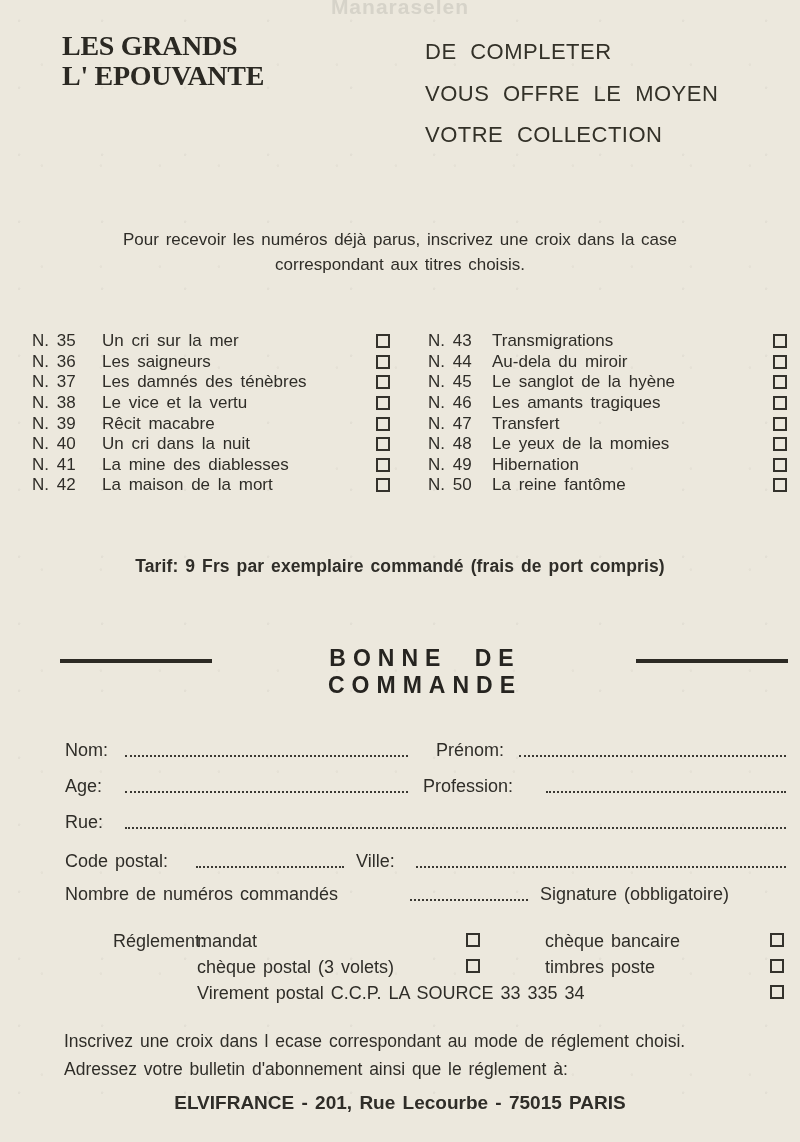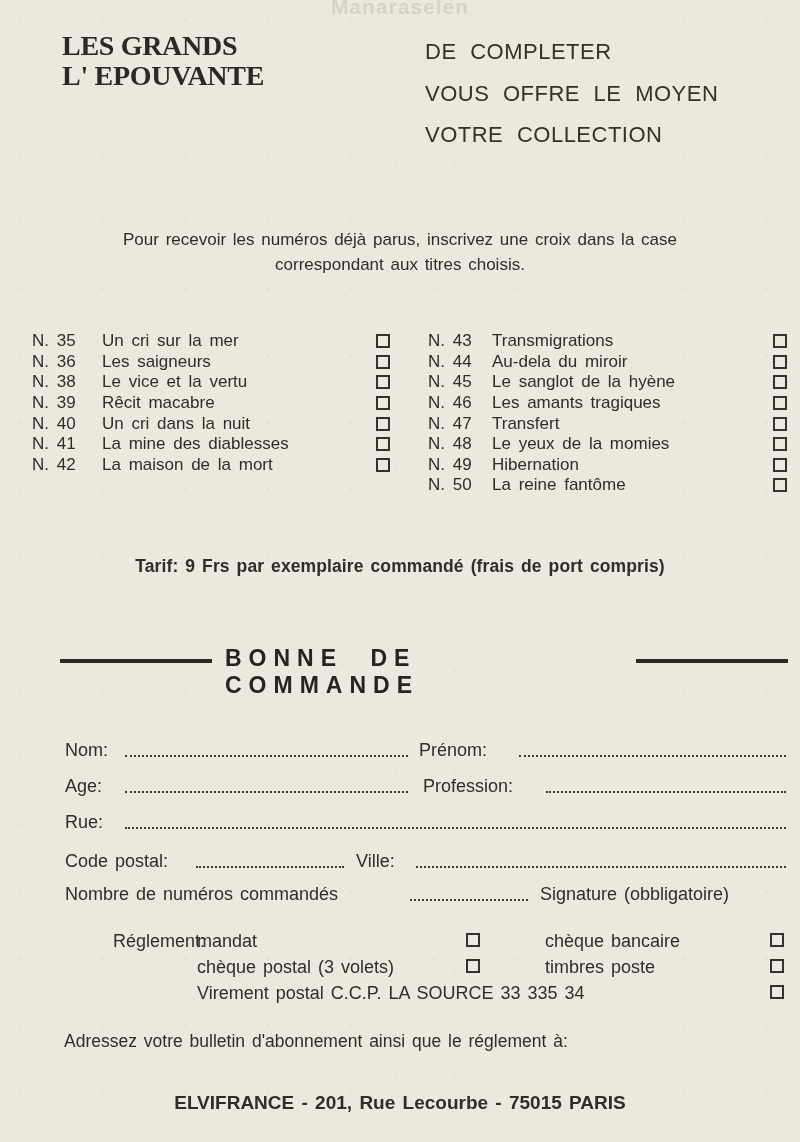--- a/index.html
+++ b/index.html
@@ -61,21 +61,21 @@
     border:2.4px solid #34322c;background:transparent;
   }
   
   .tarif{
     top:556px;left:0;width:100%;text-align:center;
     font-weight:bold;font-size:17.5px;word-spacing:2px;letter-spacing:.1px;
   }
   
   .rule{height:4px;background:#2c2a24;}
   .order-heading{
-    top:645px;left:225px;width:400px;text-align:left;
+    top:645px;left:225px;width:400px;text-align:center;
     font-weight:bold;font-size:23px;letter-spacing:7px;word-spacing:14px;
     color:#262420;
   }
   
   .frow{height:24px;font-size:18px;word-spacing:2px;}
   .frow .lbl{position:absolute;bottom:1px;white-space:nowrap;}
   .dots{position:absolute;bottom:5px;border-bottom:2px dotted #3b3933;height:2px;}
   
   .pay-lbl{font-size:18px;word-spacing:2px;white-space:nowrap;}
   
@@ -115,20 +115,25 @@
       <span class="cat-num">N. 35</span>
       <span class="cat-title">Un cri sur la mer</span>
       <span class="checkbox"></span>
     </div>
     <div class="cat-row">
       <span class="cat-num">N. 36</span>
       <span class="cat-title">Les saigneurs</span>
       <span class="checkbox"></span>
     </div>
     <div class="cat-row">
+      <span class="cat-num">N. 37</span>
+      <span class="cat-title">Les damnés des ténèbres</span>
+      <span class="checkbox"></span>
+    </div>
+    <div class="cat-row">
       <span class="cat-num">N. 38</span>
       <span class="cat-title">Le vice et la vertu</span>
       <span class="checkbox"></span>
     </div>
     <div class="cat-row">
       <span class="cat-num">N. 39</span>
       <span class="cat-title">Rêcit macabre</span>
       <span class="checkbox"></span>
     </div>
     <div class="cat-row">
@@ -193,21 +198,21 @@
 
   <div class="abs tarif">Tarif: 9 Frs par exemplaire commandé (frais de port compris)</div>
 
   <div class="abs rule" style="top:659px;left:60px;width:152px;"></div>
   <div class="abs order-heading">BONNE DE COMMANDE</div>
   <div class="abs rule" style="top:659px;left:636px;width:152px;"></div>
 
   <div class="abs frow" style="top:738px;left:0;width:800px;">
     <span class="lbl" style="left:65px;">Nom:</span>
     <span class="dots" style="left:125px;width:283px;"></span>
-    <span class="lbl" style="left:419px;">Prénom:</span>
+    <span class="lbl" style="left:436px;">Prénom:</span>
     <span class="dots" style="left:519px;width:267px;"></span>
   </div>
 
   <div class="abs frow" style="top:774px;left:0;width:800px;">
     <span class="lbl" style="left:65px;">Age:</span>
     <span class="dots" style="left:125px;width:283px;"></span>
     <span class="lbl" style="left:423px;">Profession:</span>
     <span class="dots" style="left:546px;width:240px;"></span>
   </div>
 
@@ -243,18 +248,19 @@
     <span class="abs pay-lbl" style="left:545px;">timbres poste</span>
     <span class="abs checkbox" style="left:770px;top:2px;"></span>
   </div>
 
   <div class="abs" style="top:983px;left:0;width:800px;height:26px;">
     <span class="abs pay-lbl" style="left:197px;">Virement postal C.C.P. LA SOURCE 33 335 34</span>
     <span class="abs checkbox" style="left:770px;top:2px;"></span>
   </div>
 
   <div class="abs instructions">
+    <div>Inscrivez une croix dans l ecase correspondant au mode de réglement choisi.</div>
     <div>Adressez votre bulletin d'abonnement ainsi que le réglement à:</div>
   </div>
 
   <div class="abs address">ELVIFRANCE - 201, Rue Lecourbe - 75015 PARIS</div>
 
 </div>
 
 </body></html>

